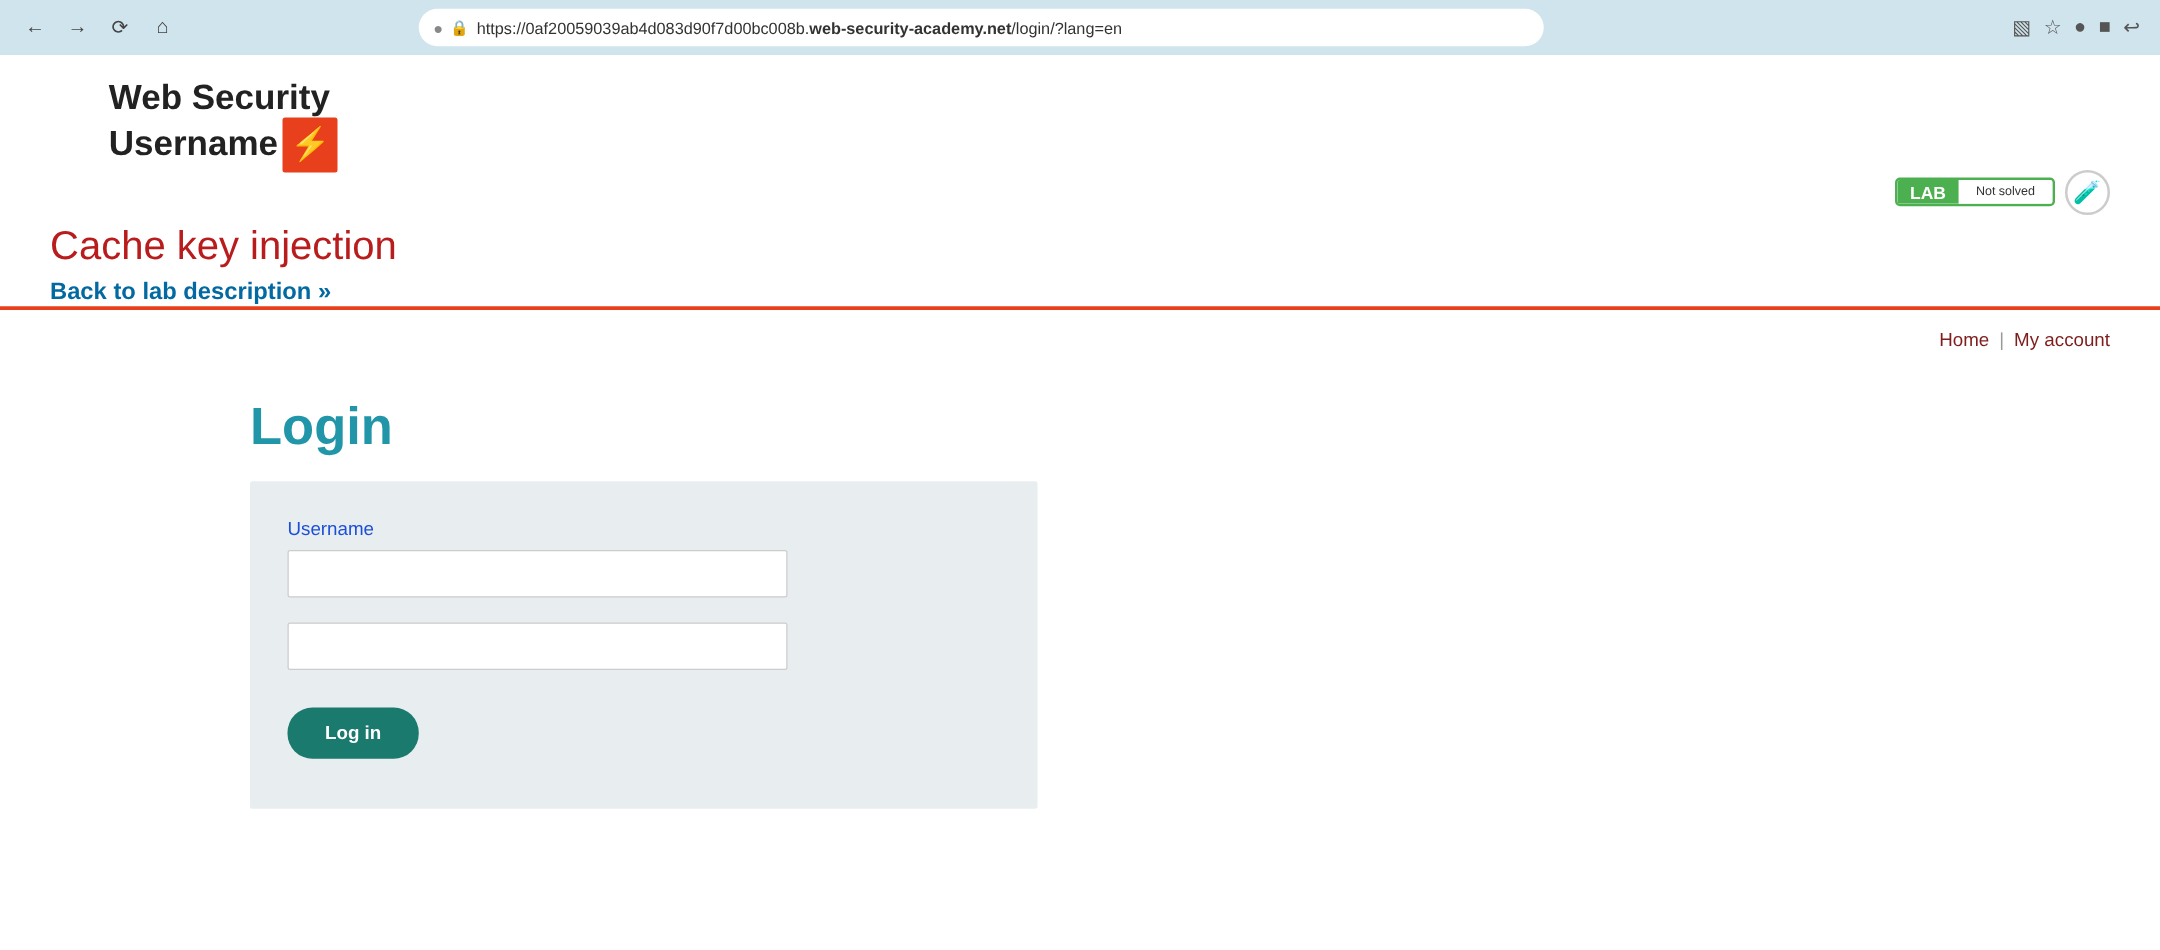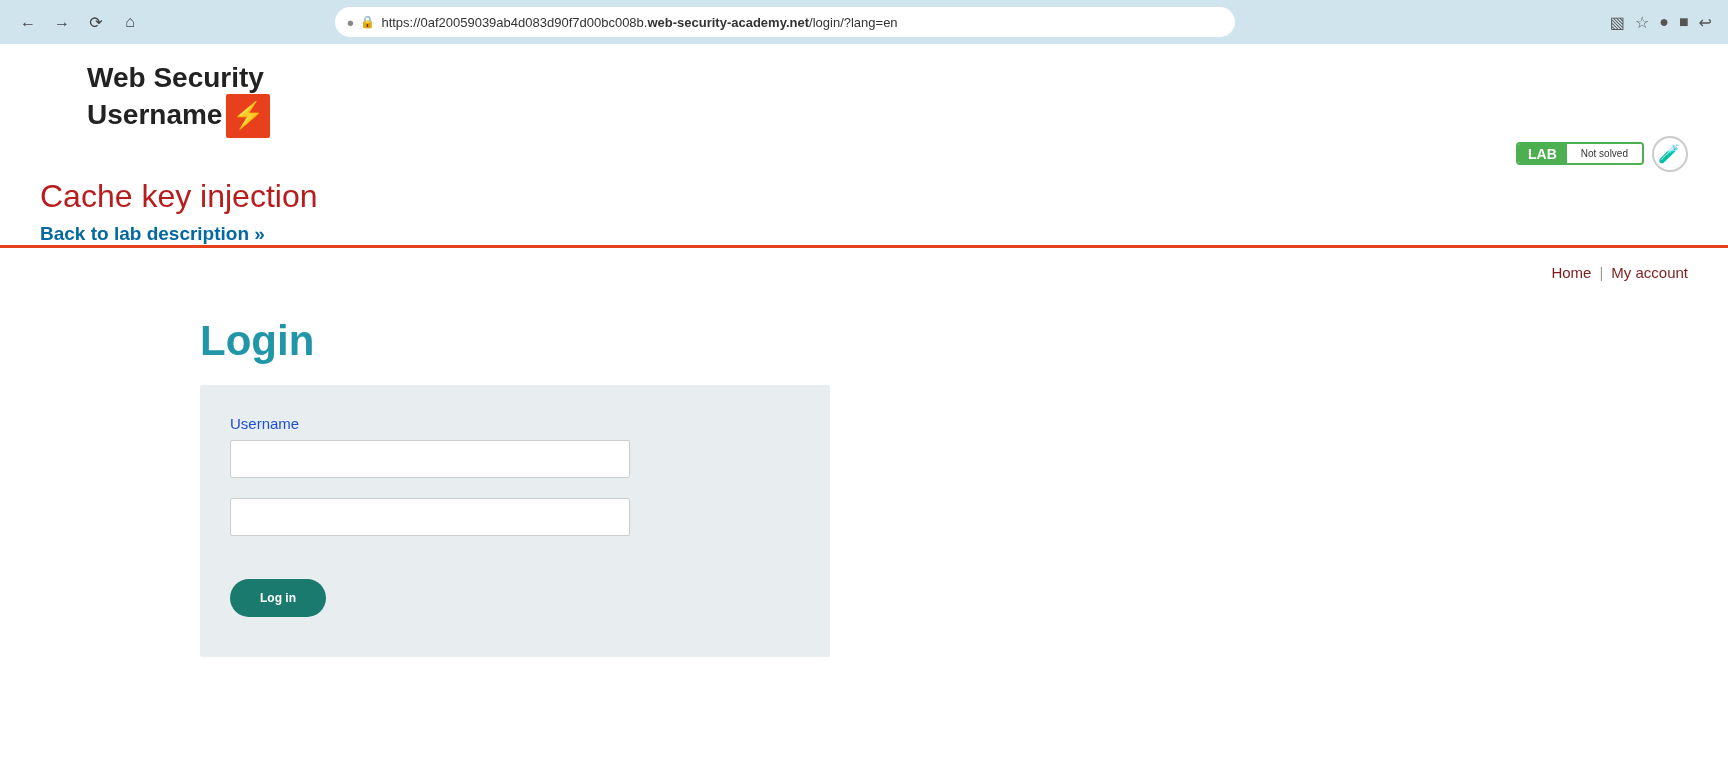--- a/index.html
+++ b/index.html
@@ -196,24 +196,24 @@
       font-size: 14px;
       outline: none;
       display: block;
     }
     .login-btn {
       background: #1a7a6e;
       color: #fff;
       border: none;
       border-radius: 20px;
       padding: 12px 30px;
-      font-size: 12px;
-      font-weight: bold;
-      cursor: pointer;
-      margin-top: 23px;
+      font-size: 15px;
+      font-weight: bold;
+      cursor: pointer;
+      margin-top: 10px;
     }
   </style>
 </head>
 <body>
 
 <div class="browser-chrome">
   <button class="nav-btn">←</button>
   <button class="nav-btn">→</button>
   <button class="nav-btn">⟳</button>
   <button class="nav-btn">⌂</button>

